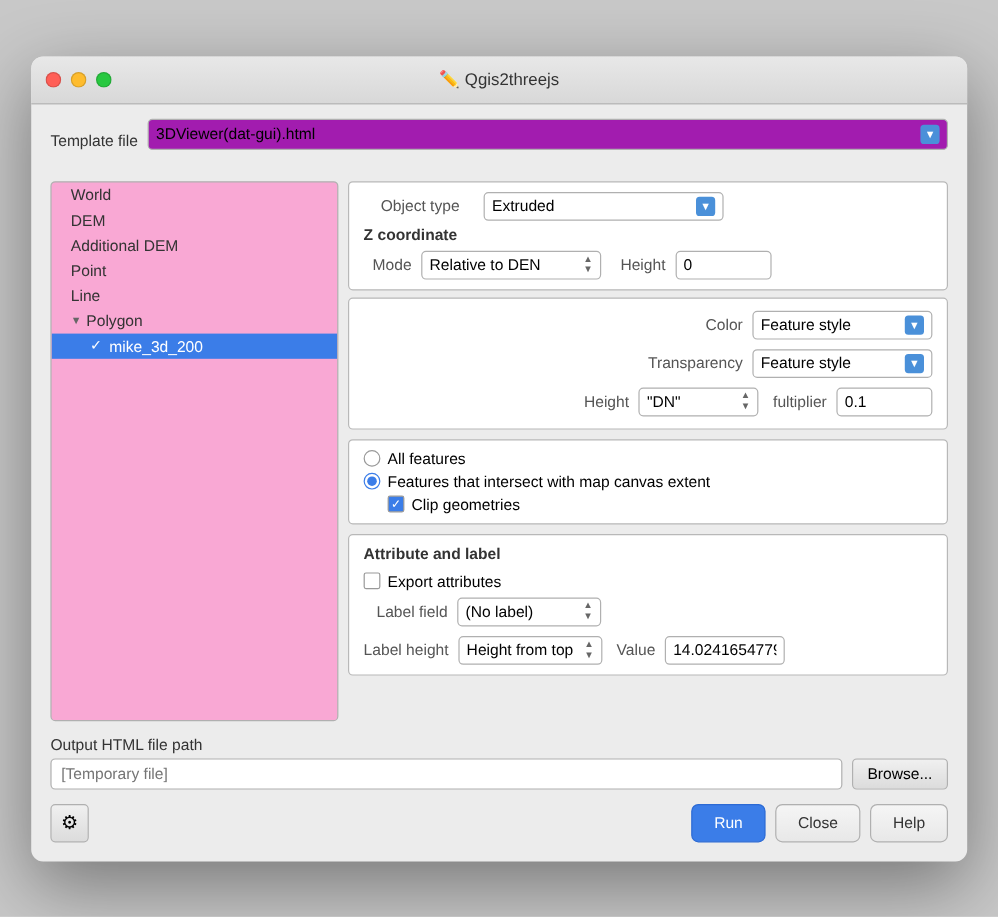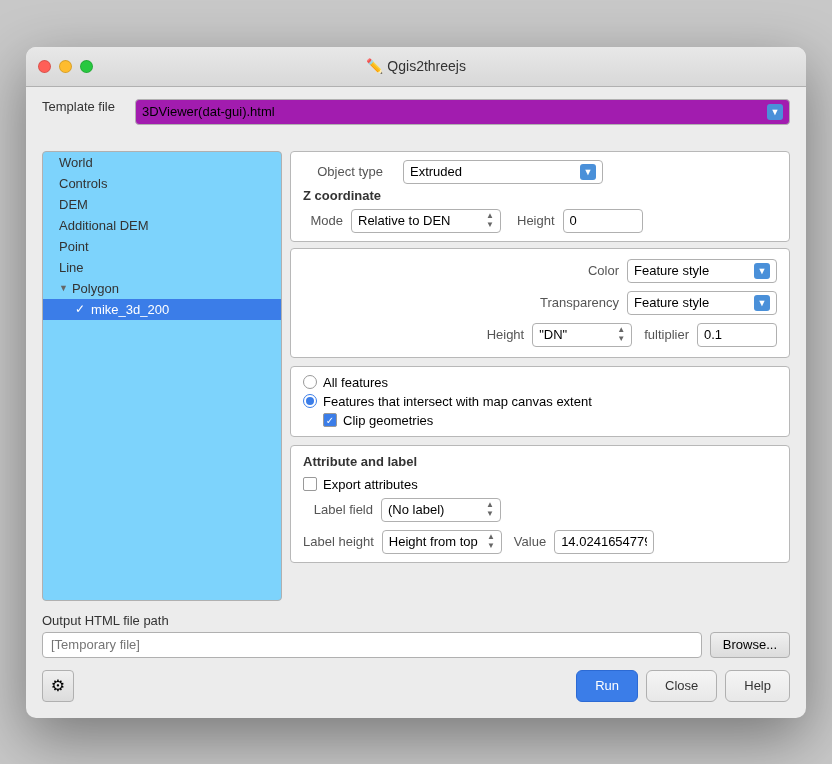--- a/index.html
+++ b/index.html
@@ -46,22 +46,22 @@
       left: 50%;
       transform: translateX(-50%);
       font-size: 14px;
       color: #333;
     }
     .content {
       padding: 12px 16px 16px;
     }
     .template-row {
       display: flex;
-      align-items: flex-start;
-      gap: 20px;
+      align-items: flex-end;
+      gap: 8px;
       margin-bottom: 26px;
     }
     .template-label {
       color: #333;
       font-size: 13px;
       white-space: nowrap;
     }
     .template-select {
       flex: 1;
       height: 26px;
@@ -73,21 +73,21 @@
       display: flex;
       align-items: center;
       justify-content: space-between;
     }
     .main-area {
       display: flex;
       gap: 8px;
     }
     .left-panel {
       width: 240px;
-      background: #7dd3fc;
+      background: #f9a8d4;
       border: 1px solid #b0b0b0;
       border-radius: 4px;
       overflow-y: auto;
       min-height: 450px;
     }
     .tree-item {
       padding: 3px 8px 3px 16px;
       font-size: 13px;
       color: #333;
       cursor: pointer;
@@ -343,21 +343,20 @@
       <div class="template-select" style="flex:1; border:1px solid #b0b0b0; border-radius:4px; height:26px; background:#a21caf; padding:0 6px; display:flex; align-items:center; justify-content:space-between;">
         <span>3DViewer(dat-gui).html</span>
         <div class="combo-arrow">▼</div>
       </div>
     </div>
 
     <div class="main-area">
 
       <div class="left-panel">
         <div class="tree-item">World</div>
-        <div class="tree-item">Controls</div>
         <div class="tree-item">DEM</div>
         <div class="tree-item">Additional DEM</div>
         <div class="tree-item">Point</div>
         <div class="tree-item">Line</div>
         <div class="tree-item group">
           <span class="triangle">▼</span>
           <span>Polygon</span>
         </div>
         <div class="tree-item child selected">
           <span class="check-icon">✓</span>

